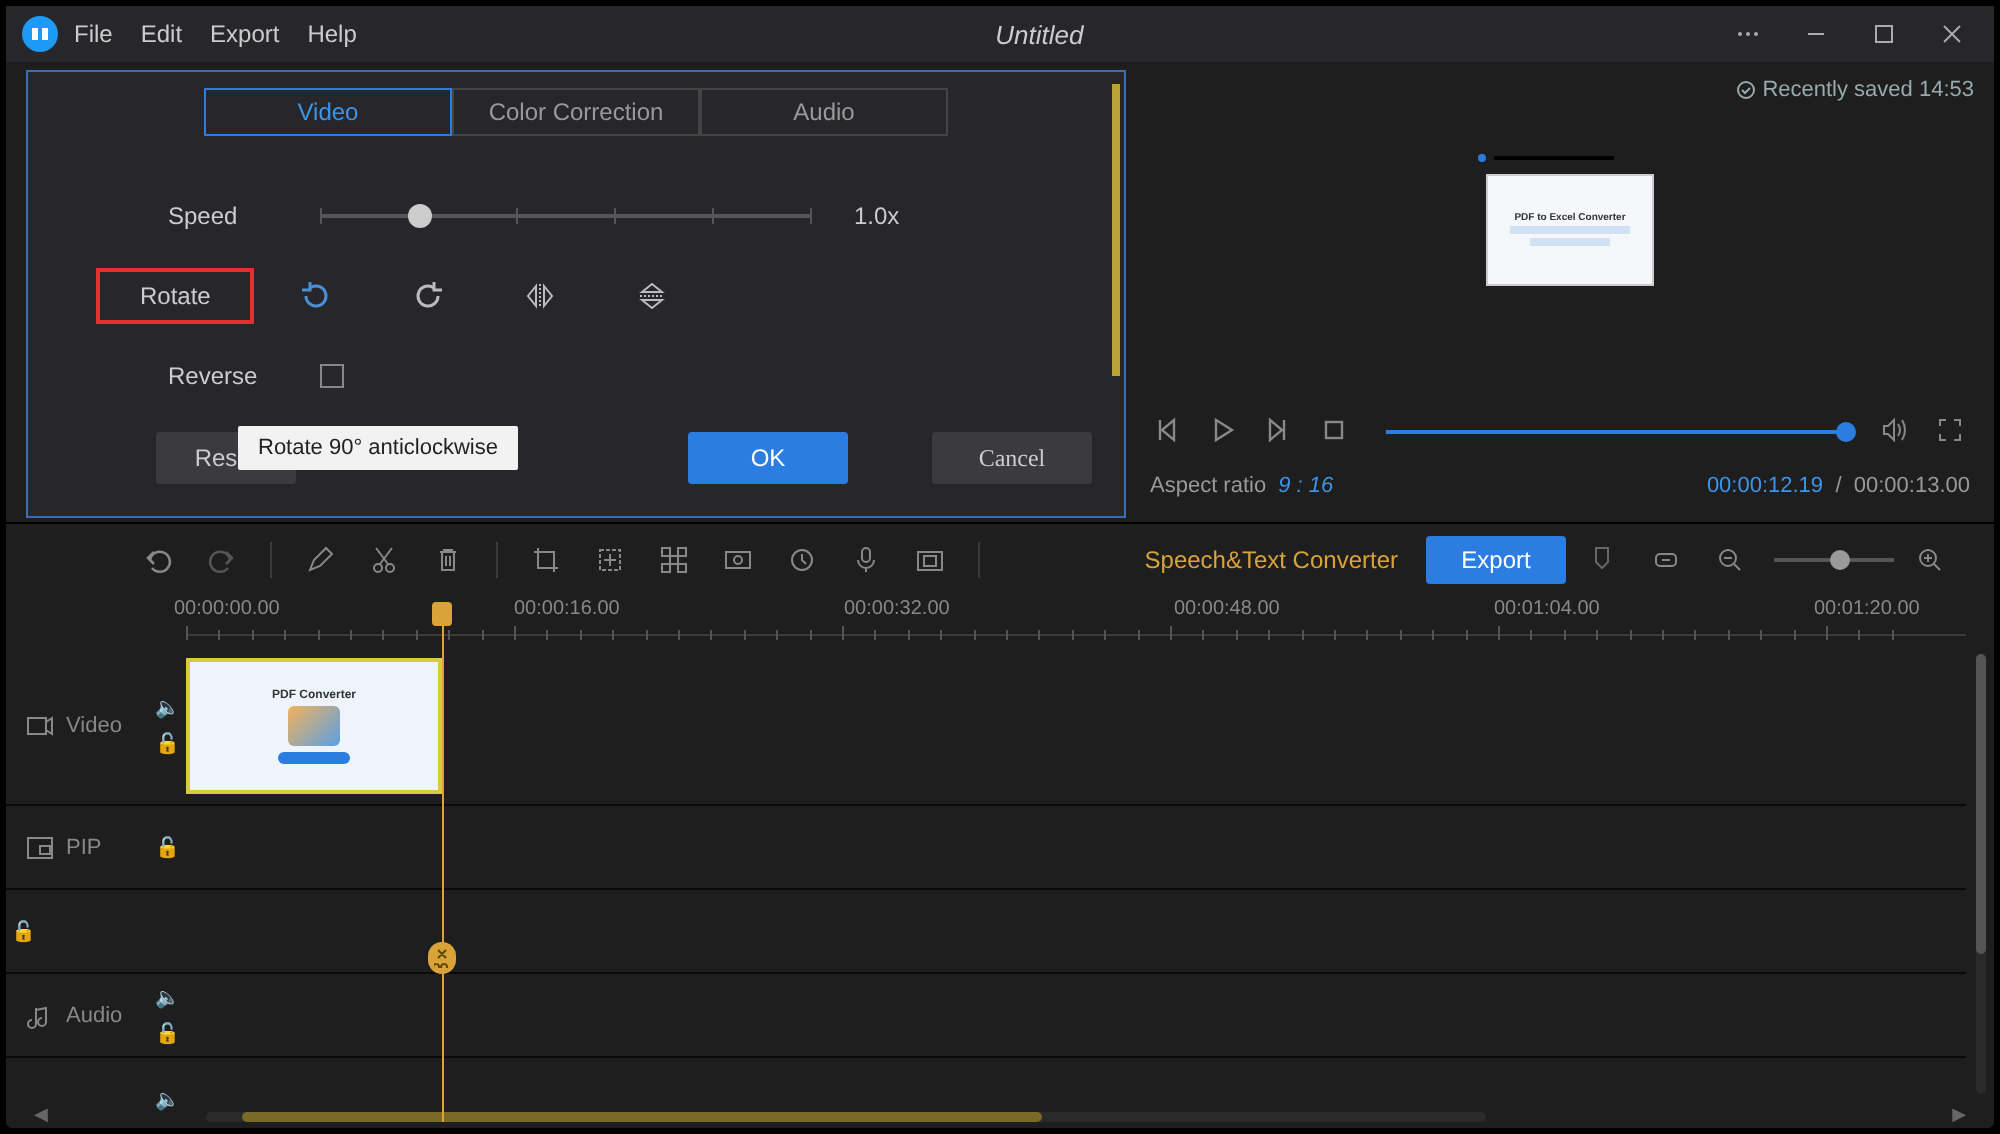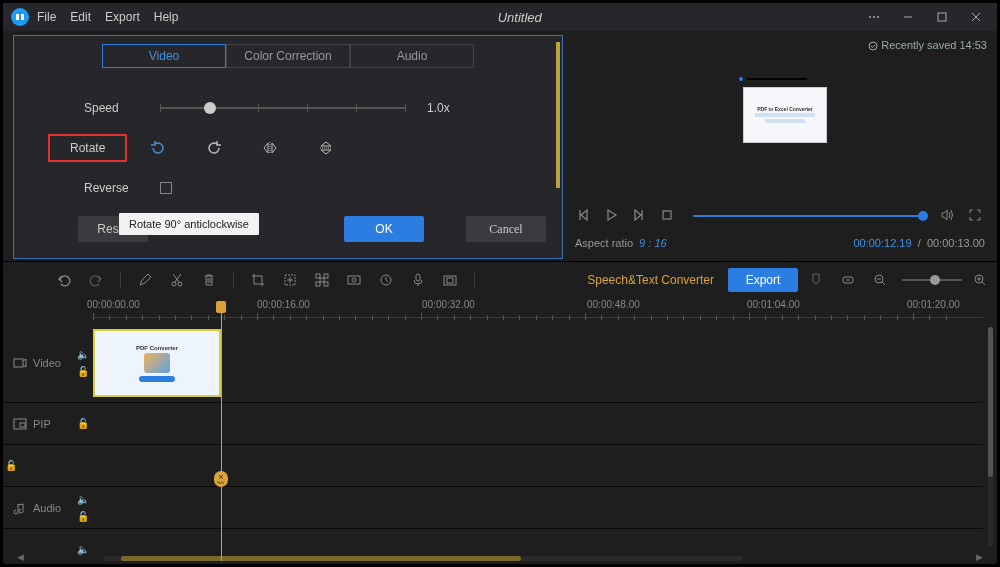--- a/index.html
+++ b/index.html
@@ -55,21 +55,21 @@
   .progress { flex:1; height:2px; background:#3a3a3f; position:relative; margin:0 6px; }
   .progress .fill { position:absolute; left:0; top:0; height:2px; background:#2b7de1; width:100%; }
   .progress .dot { position:absolute; right:-5px; top:-4px; width:10px; height:10px; border-radius:50%; background:#2b7de1; }
   .info { position:absolute; left:12px; right:12px; bottom:12px; display:flex; justify-content:space-between; font-size:11px; }
   .info .ar { color:#999; }
   .info .ar b { color:#3c94e8; font-weight:400; margin-left:6px;font-style:italic; }
   .info .time { color:#999; }
   .info .time .cur { color:#3c94e8; }
 
   
-  .toolbar { height:36px; background:#1e1e1e; border-top:1px solid #000; display:flex; align-items:center; padding:0 3px; gap:4px; }
+  .toolbar { height:36px; background:#1e1e1e; border-top:1px solid #000; display:flex; align-items:center; padding:0 18px; gap:4px; }
   .toolbar .tico { width:28px; height:28px; display:flex; align-items:center; justify-content:center; color:#888; cursor:pointer; }
   .toolbar .divider { width:1px; height:18px; background:#3a3a3a; margin:0 6px; }
   .toolbar .spacer { flex:1; }
   .stc { color:#d9a33a; font-size:12px; margin-right:10px; }
   .btn-export { background:#2b7de1; color:#fff; width:70px; height:24px; }
   .zoom-slider { width:60px; height:2px; background:#555; position:relative; margin-left:4px; }
   .zoom-slider .zt { position:absolute; left:28px; top:-4px; width:10px; height:10px; border-radius:50%; background:#999; }
 
   
   .timeline-area { flex:1; display:flex; position:relative; overflow:hidden; }

